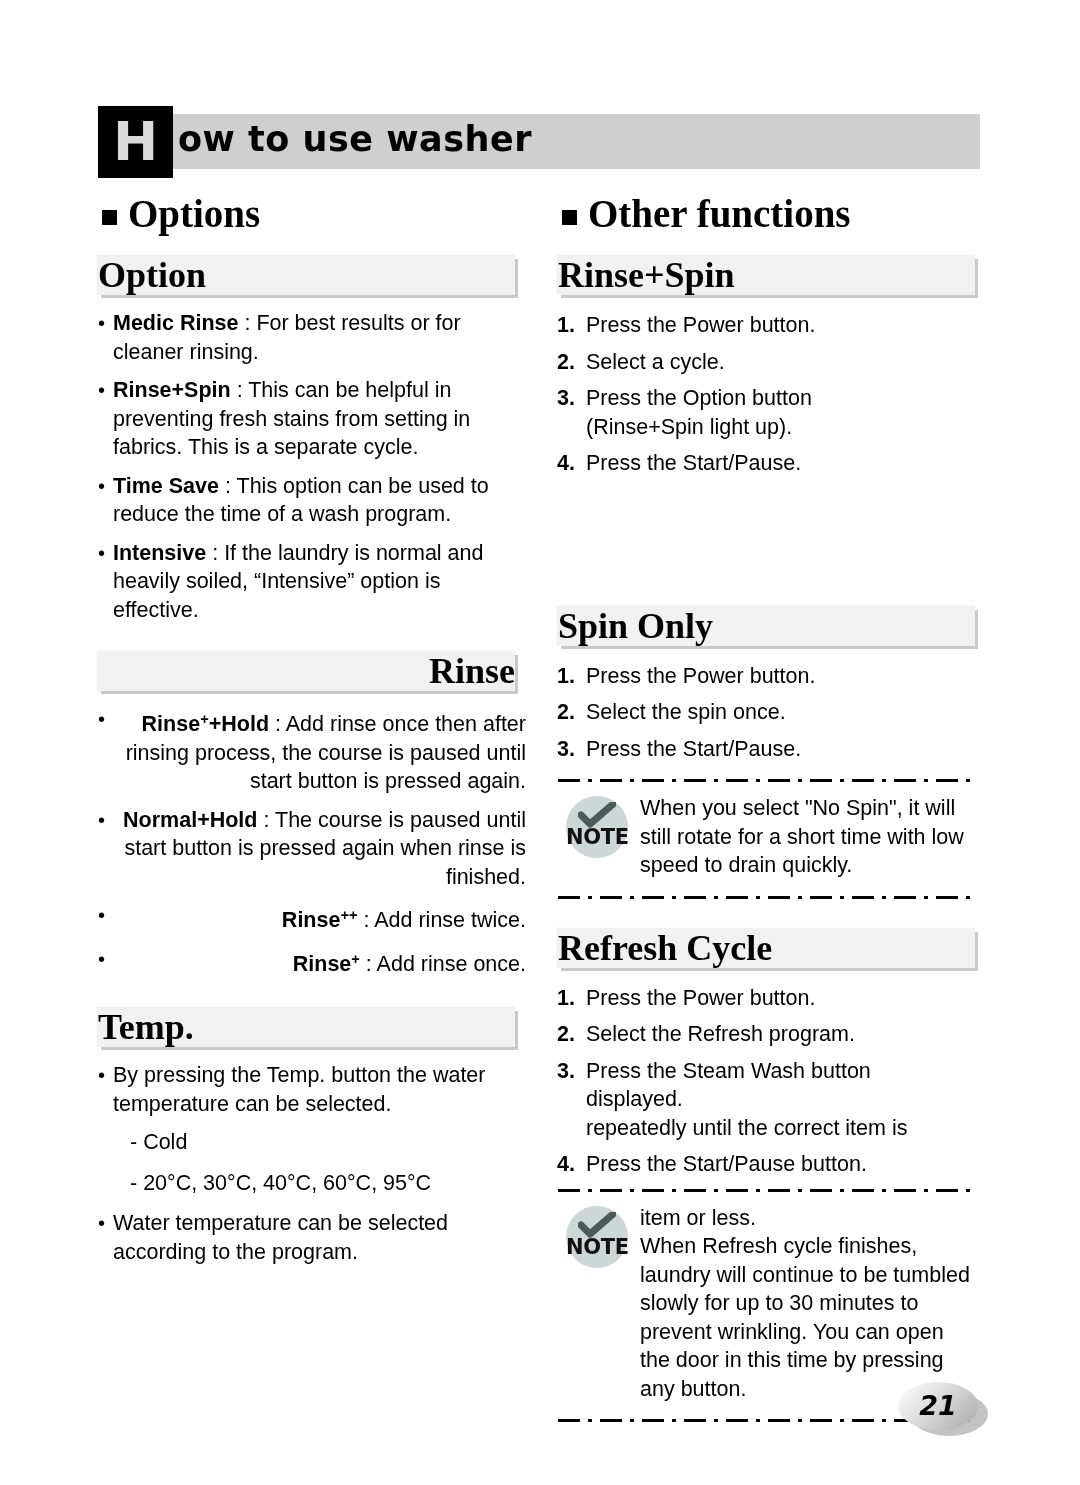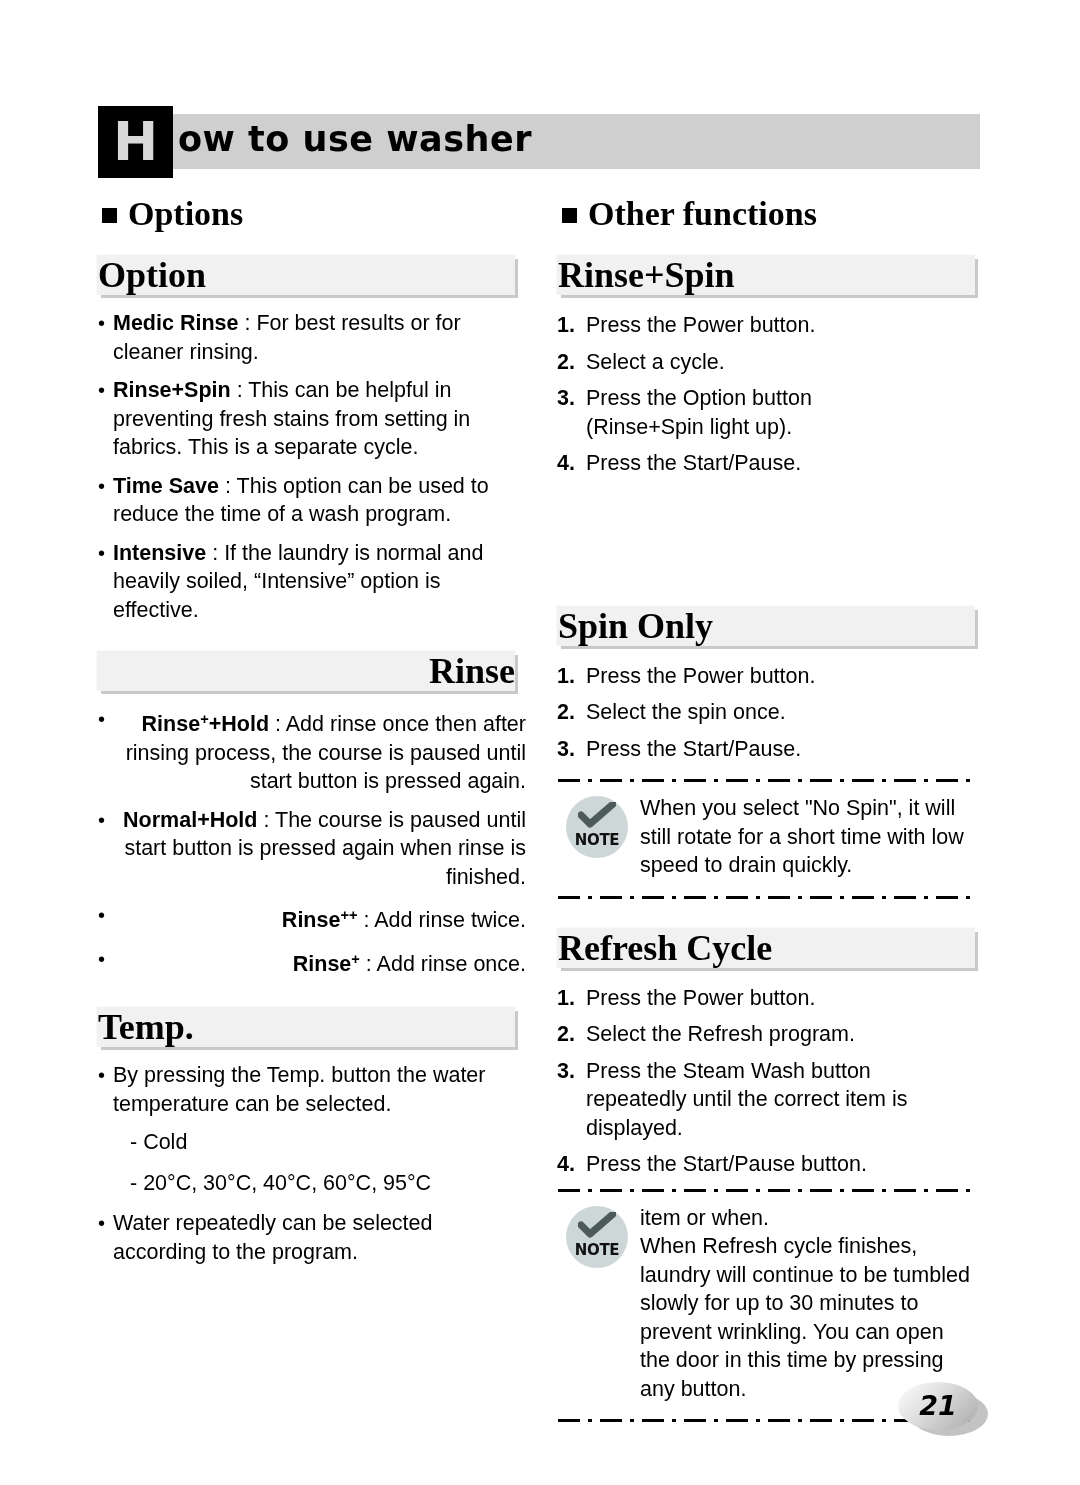--- a/index.html
+++ b/index.html
@@ -61,21 +61,21 @@
     top: 196px;
     width: 430px;
   }
   .col-left  { left: 96px;  }
   .col-right { left: 556px; }
 
   
   .group-heading {
     font-family: "Liberation Serif", serif;
     font-weight: bold;
-    font-size: 34px;
+    font-size: 39px;
     line-height: 36px;
     margin: 0 0 22px 6px;
     white-space: nowrap;
   }
   .group-heading .sq {
     display: inline-block;
     width: 15px;
     height: 15px;
     background: #000;
     margin-right: 11px;
@@ -192,21 +192,21 @@
     height: 26px;
   }
   .note-badge .lbl {
     position: absolute;
     left: 0;
     right: 0;
     bottom: 9px;
     text-align: center;
     font-family: "DejaVu Sans", sans-serif;
     font-weight: bold;
-    font-size: 15px;
+    font-size: 21px;
     letter-spacing: -0.3px;
     color: #111;
   }
   .note-text {
     font-size: 21.5px;
     line-height: 28.5px;
     padding-top: 2px;
   }
   .note-text div { white-space: nowrap; }
 
@@ -291,21 +291,21 @@
   </div>
 
   <div class="sec" style="margin-top:28px;">
     <div class="sec-bar">
       <span>Temp.</span>
     </div>
     <ul class="blist">
       <li><span class="bullet">•</span><span>By pressing the Temp. button the water temperature can be selected.</span></li>
       <li class="plain"><span>- Cold</span></li>
       <li class="plain"><span>- 20°C, 30°C, 40°C, 60°C, 95°C</span></li>
-      <li><span class="bullet">•</span><span>Water repeatedly can be selected according to the program.</span></li>
+      <li><span class="bullet">•</span><span>Water temperature can be selected according to the program.</span></li>
     </ul>
   </div>
 </div>
 
 <div class="col col-right">
   <div class="group-heading">
     <span class="sq"></span><span>Other functions</span>
   </div>
 
   <div class="sec">
@@ -380,40 +380,40 @@
           <span class="num">1.</span>
           <span class="cont">Press the Power button.</span>
         </li>
       <li>
           <span class="num">2.</span>
           <span class="cont">Select the Refresh program.</span>
         </li>
       <li>
           <span class="num">3.</span>
           <span class="cont">Press the Steam Wash button</span>
+          <span class="cont">displayed.</span>
           <span class="cont">repeatedly until the correct item is</span>
-          <span class="cont">displayed.</span>
         </li>
       <li>
           <span class="num">4.</span>
           <span class="cont">Press the Start/Pause button.</span>
         </li>
     </ul>
 
     <div class="dashrule" style="margin-top:10px;"></div>
 
     <div class="note">
       <div class="note-badge">
         <svg class="check" viewBox="0 0 38 26">
           <path d="M3 13 L12 22 L35 2" fill="none" stroke="#4d5a5a" stroke-width="7" stroke-linecap="round" stroke-linejoin="round"></path>
         </svg>
         <div class="lbl">NOTE</div>
       </div>
       <div class="note-text">
-        <div>item or when.</div>
+        <div>item or less.</div>
         <div>When Refresh cycle finishes,</div>
         <div>laundry will continue to be tumbled</div>
         <div>slowly for up to 30 minutes to</div>
         <div>prevent wrinkling. You can open</div>
         <div>the door in this time by pressing</div>
         <div>any button.</div>
       </div>
     </div>
 
     <div class="dashrule"></div>

